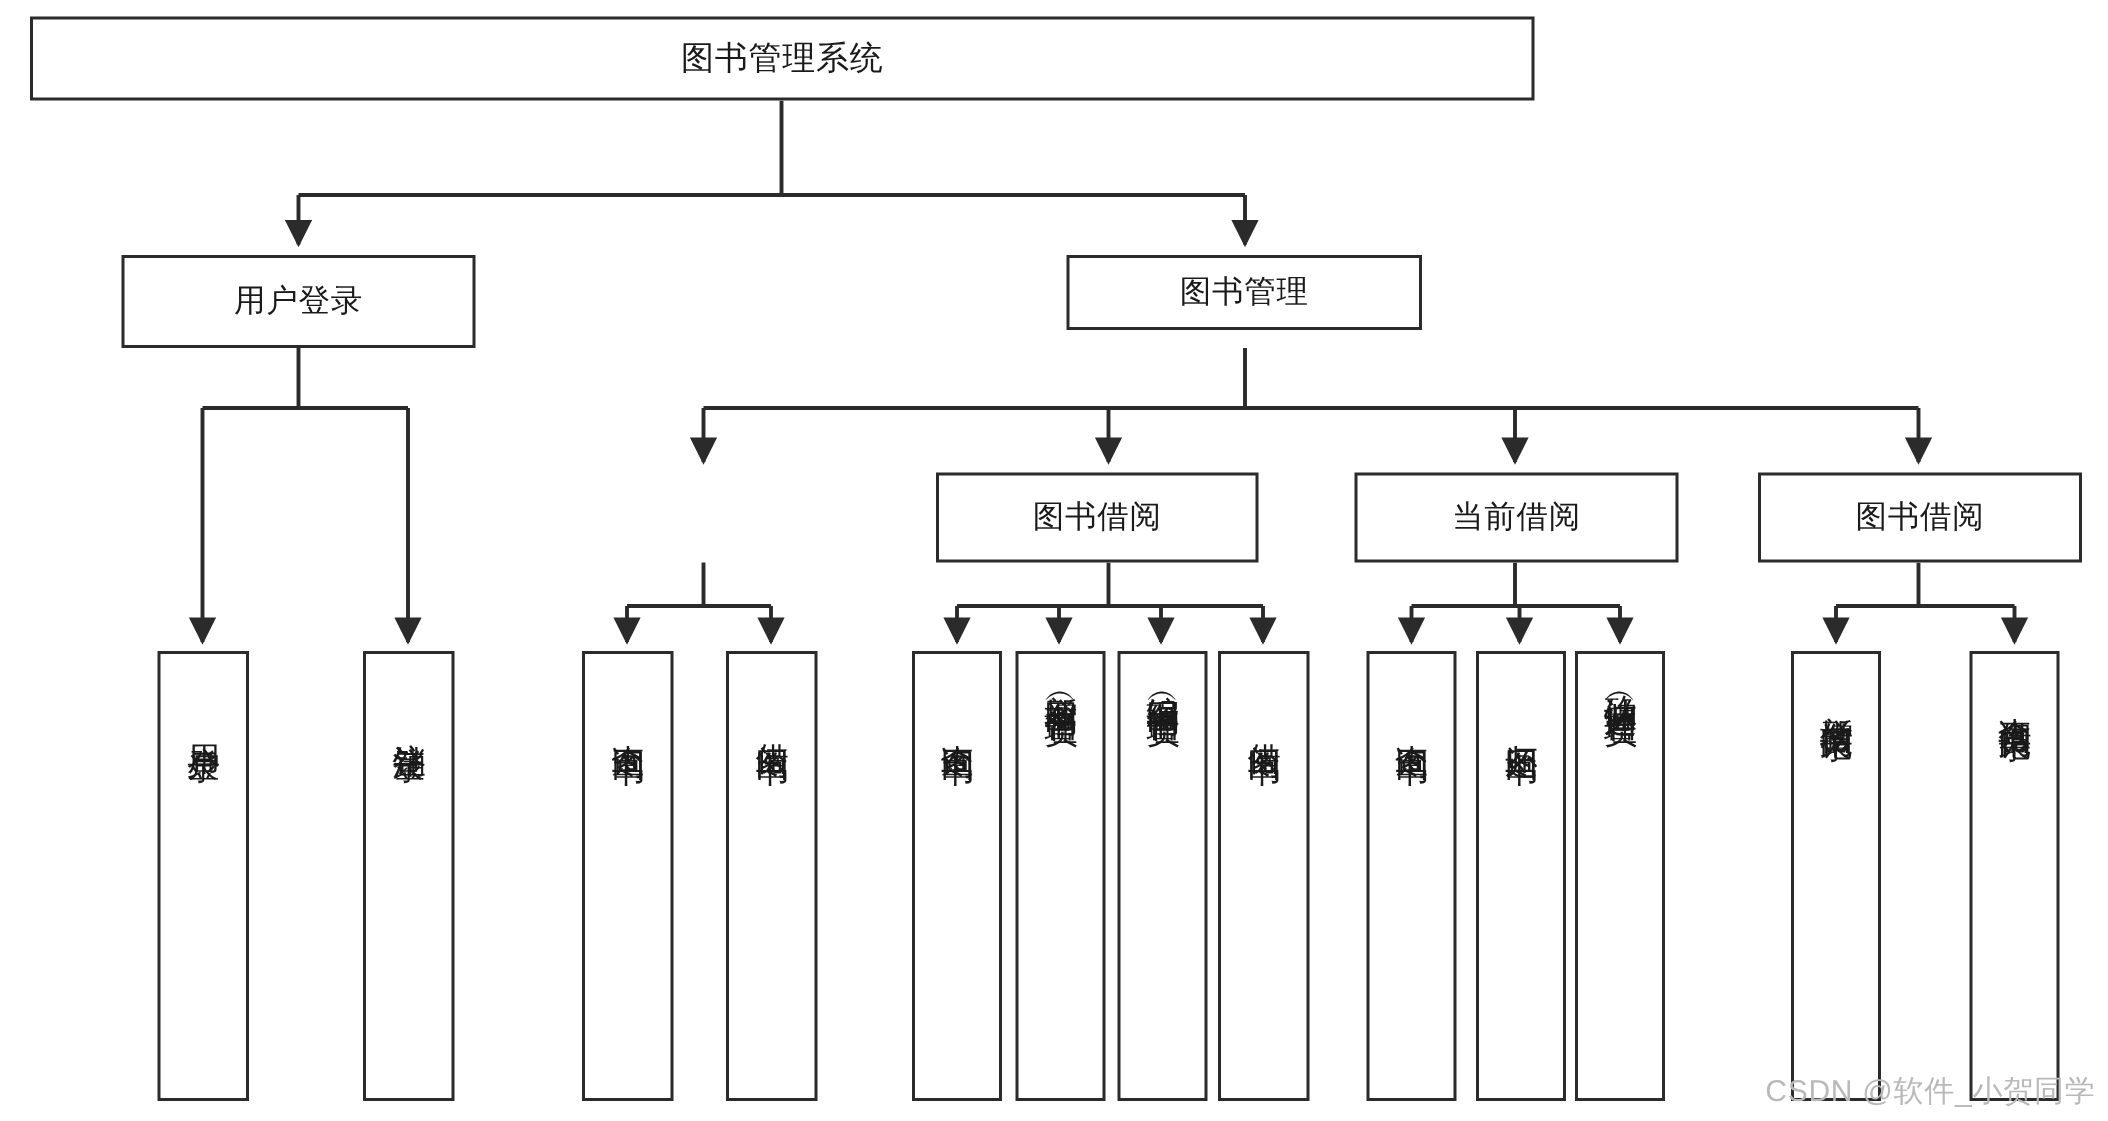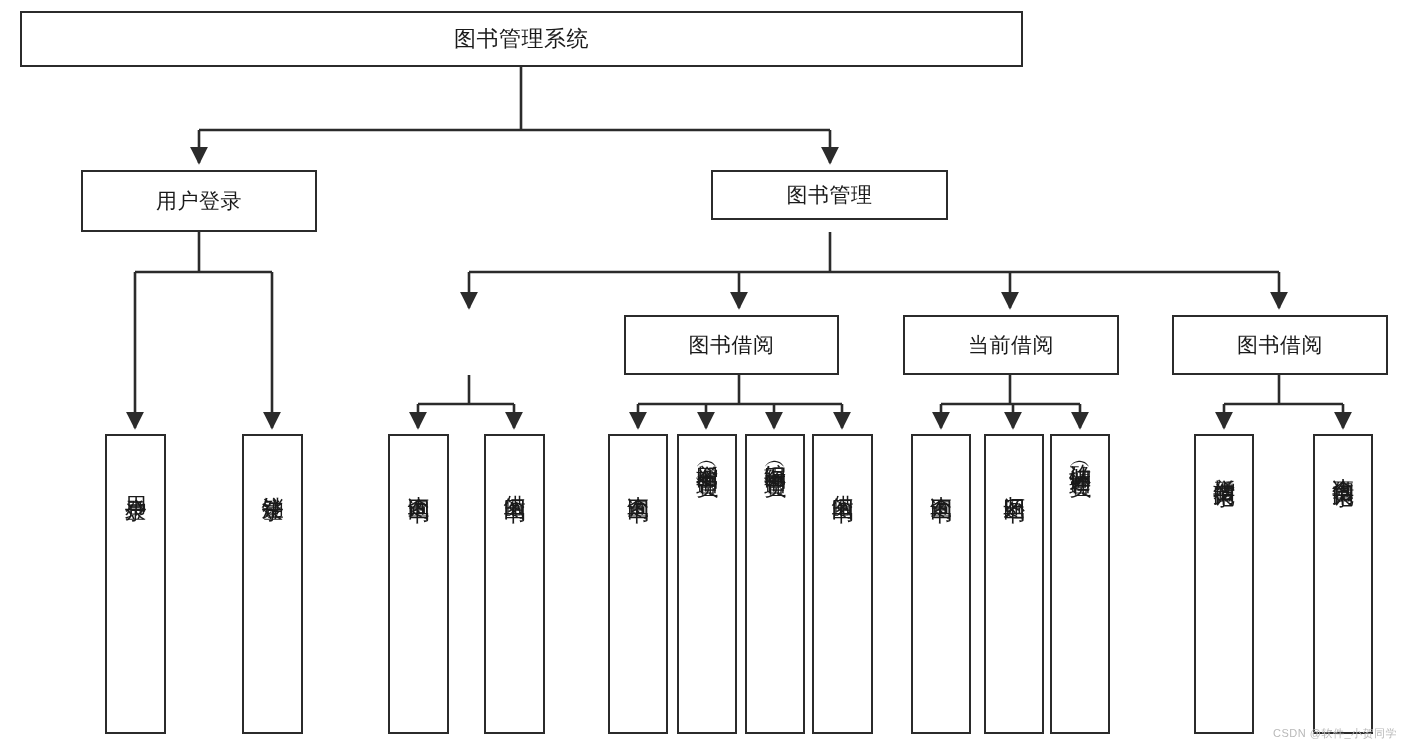--- a/index.html
+++ b/index.html
@@ -66,21 +66,21 @@
     white-space: normal;
     max-height: 250px;
   }
   .node.vert.tall .lbl {
     max-height: 252px;
   }
   .watermark {
     position: absolute;
     right: 8px;
     bottom: 6px;
-    font-size: 11px;
+    font-size: 20px;
     color: #b9b9b9;
     white-space: nowrap;
     z-index: 5;
     letter-spacing: 0.5px;
   }
 </style>
 </head>
 <body>
 
 <div id="canvas">

